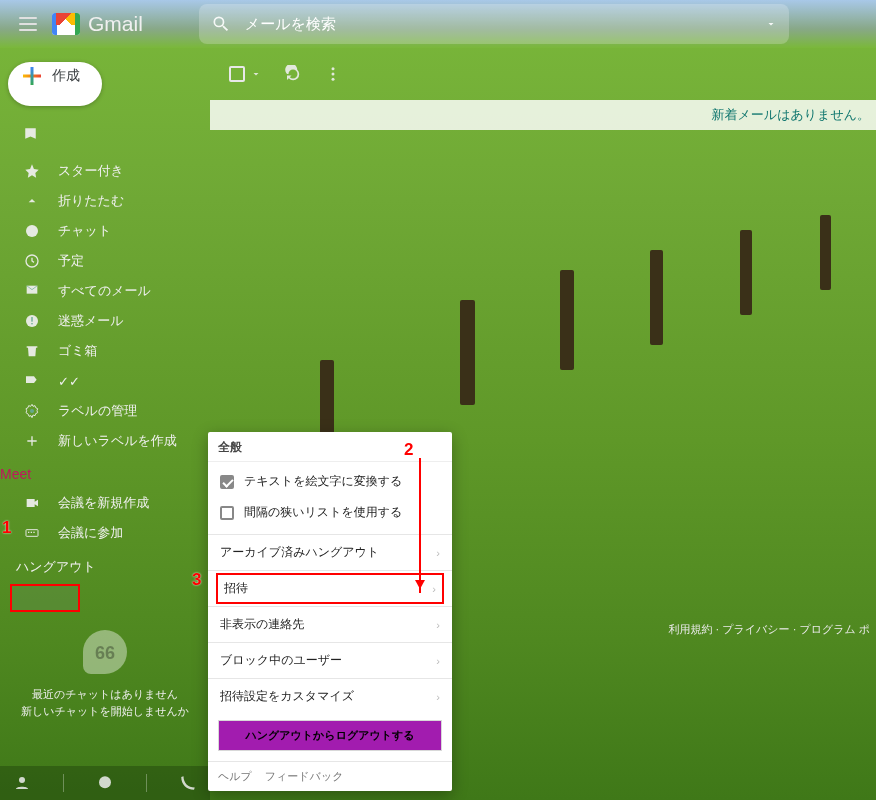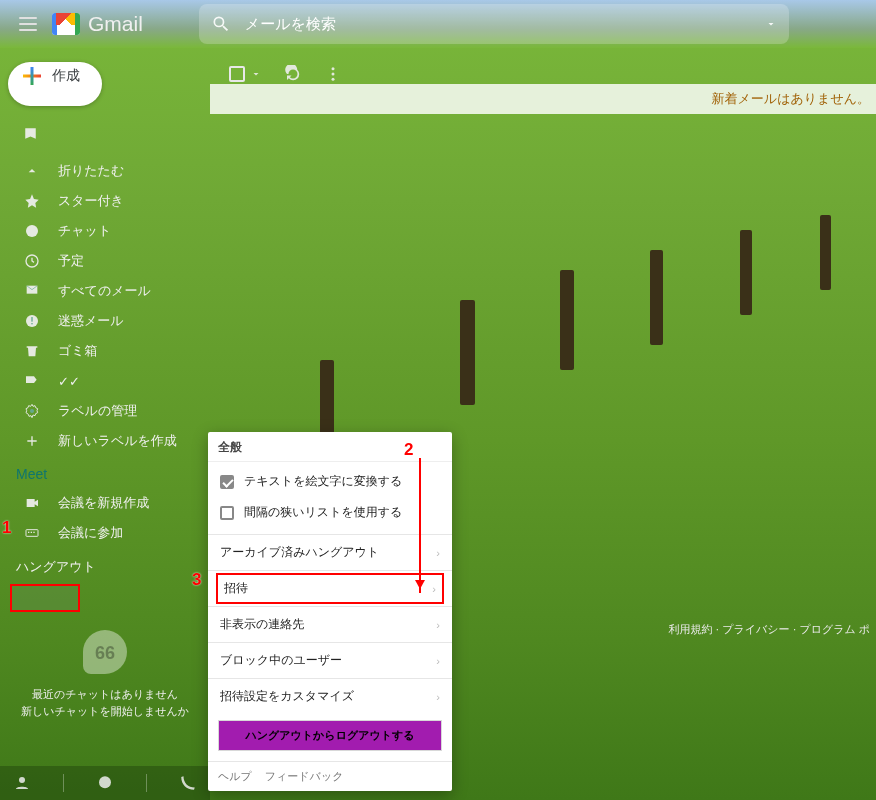--- a/index.html
+++ b/index.html
@@ -41,39 +41,39 @@
 .search-caret { margin-left: auto; opacity: .9; }
 
 .toolbar { position: absolute; left: 210px; right: 0; top: 54px; height: 40px;
   display: flex; align-items: center; padding: 0 12px; z-index: 4; }
 .tb-check { width: 30px; height: 30px; display: flex; align-items: center; justify-content: center; border-radius: 4px; }
 .tb-check .box { width: 16px; height: 16px; border: 2px solid #e8e8e8; border-radius: 2px; }
 .tb-caret { margin-left: -2px; opacity: .85; }
 .tb-refresh { margin-left: 22px; opacity: .9; cursor: pointer; }
 .tb-more { margin-left: 22px; opacity: .9; cursor: pointer; }
 
-.empty-banner { position: absolute; left: 210px; right: 0; top: 84px; height: 30px;
-  background: rgba(255,255,255,.82); color: #a16207; font-size: 13px;
+.empty-banner { position: absolute; left: 210px; right: 0; top: 100px; height: 30px;
+  background: rgba(255,255,255,.82); color: #0f766e; font-size: 13px;
   display: flex; align-items: center; justify-content: flex-end; padding-right: 6px; z-index: 3; }
 
 .compose-wrap { position: absolute; left: 8px; top: 62px; z-index: 6; }
 .compose-btn { background: #fff; color: #3c4043; border: none; height: 44px; padding: 0 22px 16px 14px;
   border-radius: 22px; display: flex; align-items: center; cursor: pointer;
   box-shadow: 0 1px 4px rgba(0,0,0,.25); font-size: 14px; font-weight: 500; }
 .compose-plus { width: 20px; height: 20px; margin-right: 10px; position: relative; }
 .compose-plus::before, .compose-plus::after { content: ''; position: absolute; left: 50%; top: 50%; transform: translate(-50%,-50%); }
 .compose-plus::before { width: 18px; height: 3px; background: linear-gradient(90deg,#fbbc04,#ea4335); }
 .compose-plus::after { width: 3px; height: 18px; background: linear-gradient(180deg,#4285f4,#34a853); }
 
 .sidebar { position: absolute; left: 0; top: 120px; width: 210px; z-index: 6; font-size: 13px; }
 .sb-item { display: flex; align-items: center; height: 30px; padding: 0 10px 0 20px; cursor: pointer;
   color: #f0f0f0; border-radius: 0 14px 14px 0; }
 .sb-icon { width: 24px; display: flex; align-items: center; justify-content: center; opacity: .92; }
 .sb-label { margin-left: 14px; }
-.sb-section { padding: 10px 0 6px 16px; font-size: 14px; font-weight: 500; color: #0f766e; }
+.sb-section { padding: 10px 0 6px 0; font-size: 14px; font-weight: 500; color: #be185d; }
 .sb-hangout-hdr { padding: 10px 0 4px 16px; font-size: 13px; color: #f0f0f0; }
 .sb-user-box { margin: 4px 0 0 10px; width: 70px; height: 28px;
   background: rgba(90,140,60,.65); border: 2px solid #ff0000; }
 
 .hangout-empty { position: absolute; left: 0; top: 630px; width: 210px; text-align: center; z-index: 6; }
 .hangout-quote-icon { width: 44px; height: 44px; background: rgba(255,255,255,.4);
   border-radius: 50% 50% 50% 8px; margin: 0 auto 12px; position: relative; }
 .hangout-quote-icon::after { content: '99'; position: absolute; inset: 0; display: flex; align-items: center; justify-content: center;
   font-size: 18px; font-weight: 700; color: rgba(0,0,0,.3); transform: rotate(180deg); }
 .hangout-empty p { font-size: 11px; color: #f0f0f0; line-height: 1.5; }
@@ -189,32 +189,32 @@
     <span class="sb-icon">
         <svg class="icon-svg" width="18" height="18" viewBox="0 0 24 24">
           <path d="M17 3H3v14l7-3 7 3z"></path>
         </svg>
       </span>
   </div>
 
   <div class="sb-item">
     <span class="sb-icon">
         <svg class="icon-svg" width="16" height="16" viewBox="0 0 24 24">
+          <path d="M12 2l2.9 6.9L22 10l-5 4.9L18.2 22 12 18.3 5.8 22 7 14.9 2 10l7.1-1.1z"></path>
+        </svg>
+      </span>
+    <span class="sb-label">スター付き</span>
+  </div>
+  <div class="sb-item">
+    <span class="sb-icon">
+        <svg class="icon-svg" width="16" height="16" viewBox="0 0 24 24">
           <path d="M7 14l5-5 5 5z"></path>
         </svg>
       </span>
     <span class="sb-label">折りたたむ</span>
-  </div>
-  <div class="sb-item">
-    <span class="sb-icon">
-        <svg class="icon-svg" width="16" height="16" viewBox="0 0 24 24">
-          <path d="M12 2l2.9 6.9L22 10l-5 4.9L18.2 22 12 18.3 5.8 22 7 14.9 2 10l7.1-1.1z"></path>
-        </svg>
-      </span>
-    <span class="sb-label">スター付き</span>
   </div>
   <div class="sb-item">
     <span class="sb-icon">
         <svg class="icon-svg" width="16" height="16" viewBox="0 0 24 24">
           <circle cx="12" cy="12" r="9"></circle>
         </svg>
       </span>
     <span class="sb-label">チャット</span>
   </div>
   <div class="sb-item">

